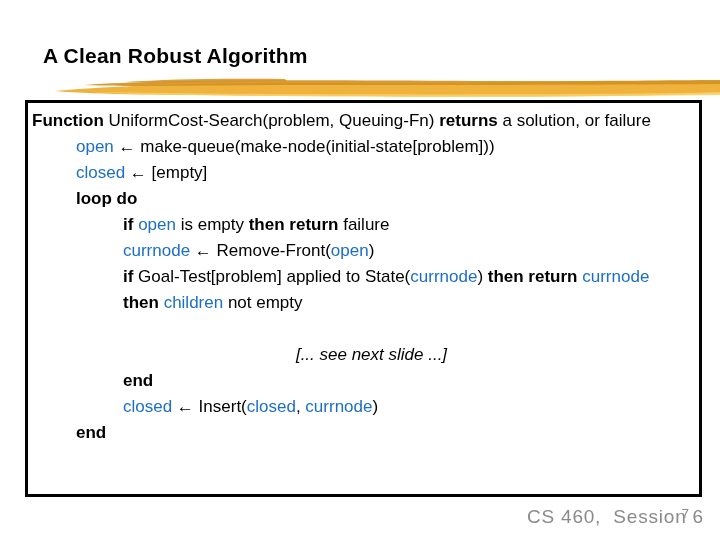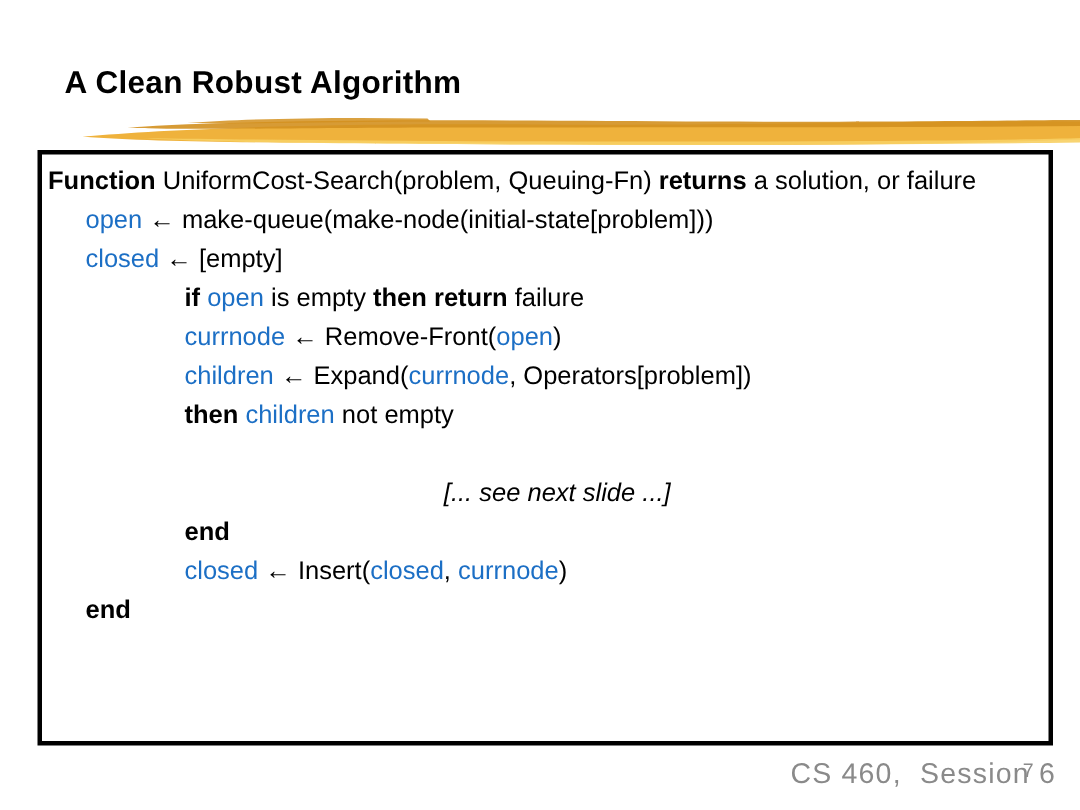--- a/index.html
+++ b/index.html
@@ -39,21 +39,21 @@
     font-size: 17px;
     line-height: 26px;
     color: var(--text, #000000);
   }
   .code-line {
     min-height: 26px;
     white-space: pre;
   }
   .code-line.center { text-align: center; padding-left: 0; margin-left: 32px; }
   .indent-0 { padding-left: 4px; }
-  .indent-1 { padding-left: 29px; }
+  .indent-1 { padding-left: 29px; margin-left: 19px; }
   .indent-2 { padding-left: 75px; margin-left: 20px; }
   .seg-n { color: var(--text, #000000); }
   .seg-b { color: var(--text, #000000); font-weight: 700; }
   .seg-v { color: var(--blue, #1C6FC5); }
   .seg-i { color: var(--text, #000000); font-style: italic; }
   .footer-course {
     position: absolute;
     left: 0; right: 0; top: 506px;
     text-align: right;
     font-size: 19px;
@@ -84,23 +84,24 @@
       <path class="brush-dark" opacity="0.85" d="M70,12 C110,9 170,8 230,9 L232,11 C170,11 110,13 70,12 Z" fill="#D3901F"></path>
       <path class="brush-light" opacity="0.9" d="M40,22 C160,24 340,25 520,24 C580,23.6 640,23 665,22
                L665,25 C560,26.5 420,27 300,26.5 C180,26 80,25 40,22 Z" fill="#F7CF63"></path>
     </svg>
   </div>
 
   <div class="code-box">
       <div class="code-line indent-0"><span class="seg-b">Function</span><span class="seg-n"> UniformCost-Search(problem, Queuing-Fn) </span><span class="seg-b">returns</span><span class="seg-n"> a solution, or failure</span></div>
       <div class="code-line indent-1"><span class="seg-v">open</span><span class="seg-n"> ← make-queue(make-node(initial-state[problem]))</span></div>
       <div class="code-line indent-1"><span class="seg-v">closed</span><span class="seg-n"> ← [empty]</span></div>
+      <div class="code-line indent-1"><span class="seg-b">loop do</span></div>
       <div class="code-line indent-2"><span class="seg-b">if</span><span class="seg-n"> </span><span class="seg-v">open</span><span class="seg-n"> is empty </span><span class="seg-b">then return</span><span class="seg-n"> failure</span></div>
       <div class="code-line indent-2"><span class="seg-v">currnode</span><span class="seg-n"> ← Remove-Front(</span><span class="seg-v">open</span><span class="seg-n">)</span></div>
-      <div class="code-line indent-2"><span class="seg-v">children</span><span class="seg-n"> ← Expand(</span><span class="seg-v">currnode</span><span class="seg-n">, Operators[problem])</span></div>
+      <div class="code-line indent-2"><span class="seg-b">if</span><span class="seg-n"> Goal-Test[problem] applied to State(</span><span class="seg-v">currnode</span><span class="seg-n">) </span><span class="seg-b">then return</span><span class="seg-n"> </span><span class="seg-v">currnode</span></div>
       <div class="code-line indent-2"><span class="seg-b">then</span><span class="seg-n"> </span><span class="seg-v">children</span><span class="seg-n"> not empty</span></div>
       <div class="code-line indent-0"></div>
       <div class="code-line indent-0 center"><span class="seg-i">[... see next slide ...]</span></div>
       <div class="code-line indent-2"><span class="seg-b">end</span></div>
       <div class="code-line indent-2"><span class="seg-v">closed</span><span class="seg-n"> ← Insert(</span><span class="seg-v">closed</span><span class="seg-n">, </span><span class="seg-v">currnode</span><span class="seg-n">)</span></div>
       <div class="code-line indent-1"><span class="seg-b">end</span></div>
     </div>
 
   <div class="footer-course">CS 460,  Session 6</div>
 

